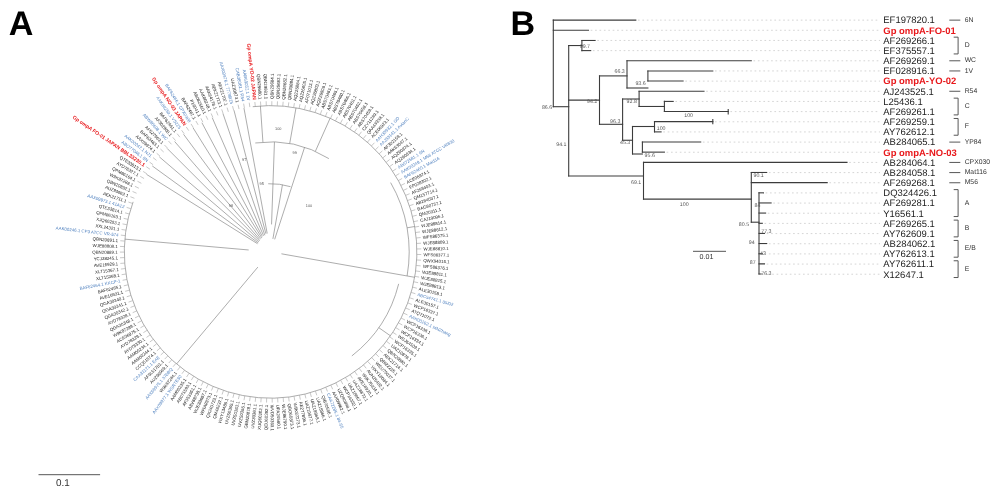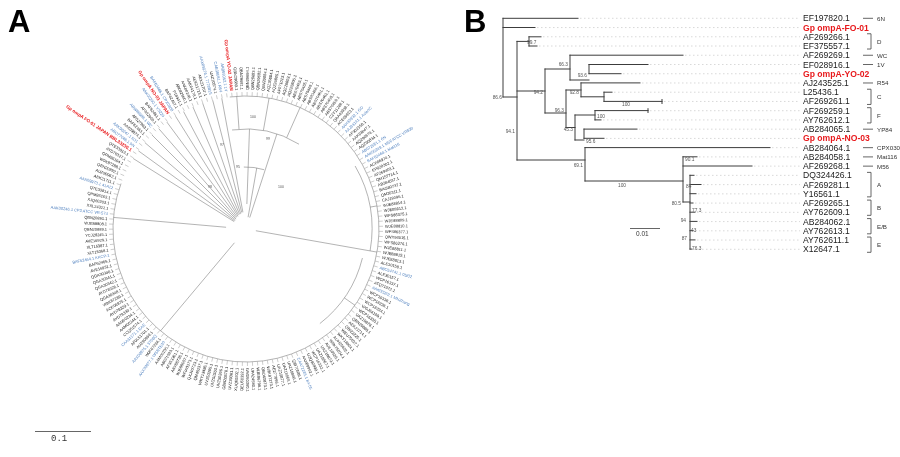--- a/index.html
+++ b/index.html
@@ -5,21 +5,21 @@
   html,body{margin:0;padding:0;background:#ffffff;}
   .figure{position:relative;width:900px;height:457px;background:#fff;overflow:hidden;
           font-family:"Liberation Sans",sans-serif;}
   .panel-letter{position:absolute;font-size:31px;font-weight:bold;color:#000;line-height:1;}
   #letterA{left:8px;top:6px;}
   #letterB{left:464px;top:6px;}
   #figsvg{position:absolute;left:0;top:0;}
   .scalebar{position:absolute;color:#333;}
   .sbline{border-top:1.2px solid #666;height:0;}
   #scaleA{left:35px;top:431px;width:56px;font-size:9px;}
-  #scaleA .sbtext{margin-top:2px;margin-left:16px;font-family:Liberation Mono, monospace;}
+  #scaleA .sbtext{margin-top:2px;margin-left:16px;}
   #scaleB{left:630px;top:228px;width:30px;font-size:6.5px;}
   #scaleB .sbtext{margin-top:1px;margin-left:6px;}
 </style>
 </head>
 <body>
 
 <div class="figure">
   <svg id="figsvg" width="900" height="457" viewBox="0 0 900 457">
       <path d="M229.7913773271154,96.99136183170415 A133,133 0 1 1 121.02088143547418,183.51132093768607" fill="none" stroke="#828282" stroke-width="0.6"></path>
       <path d="M232.08268990399347,129.97319312584295 A100,100 0 0 1 298.9919264233205,144.1951903843574" fill="none" stroke="#828282" stroke-width="0.6"></path>

